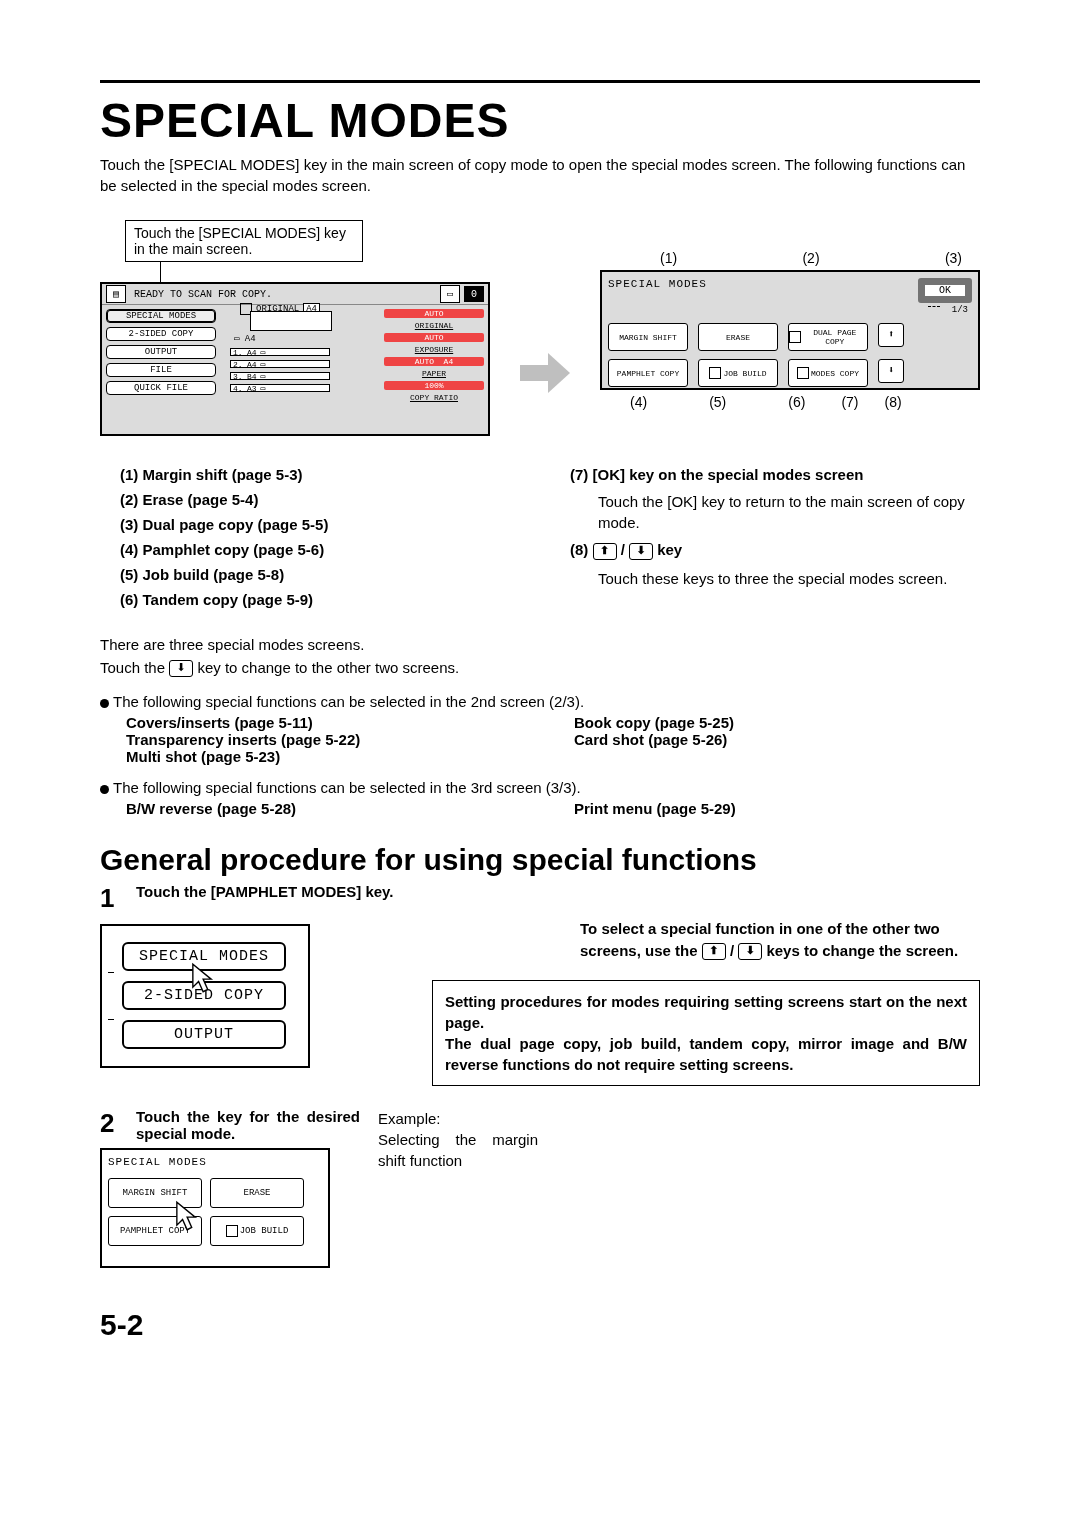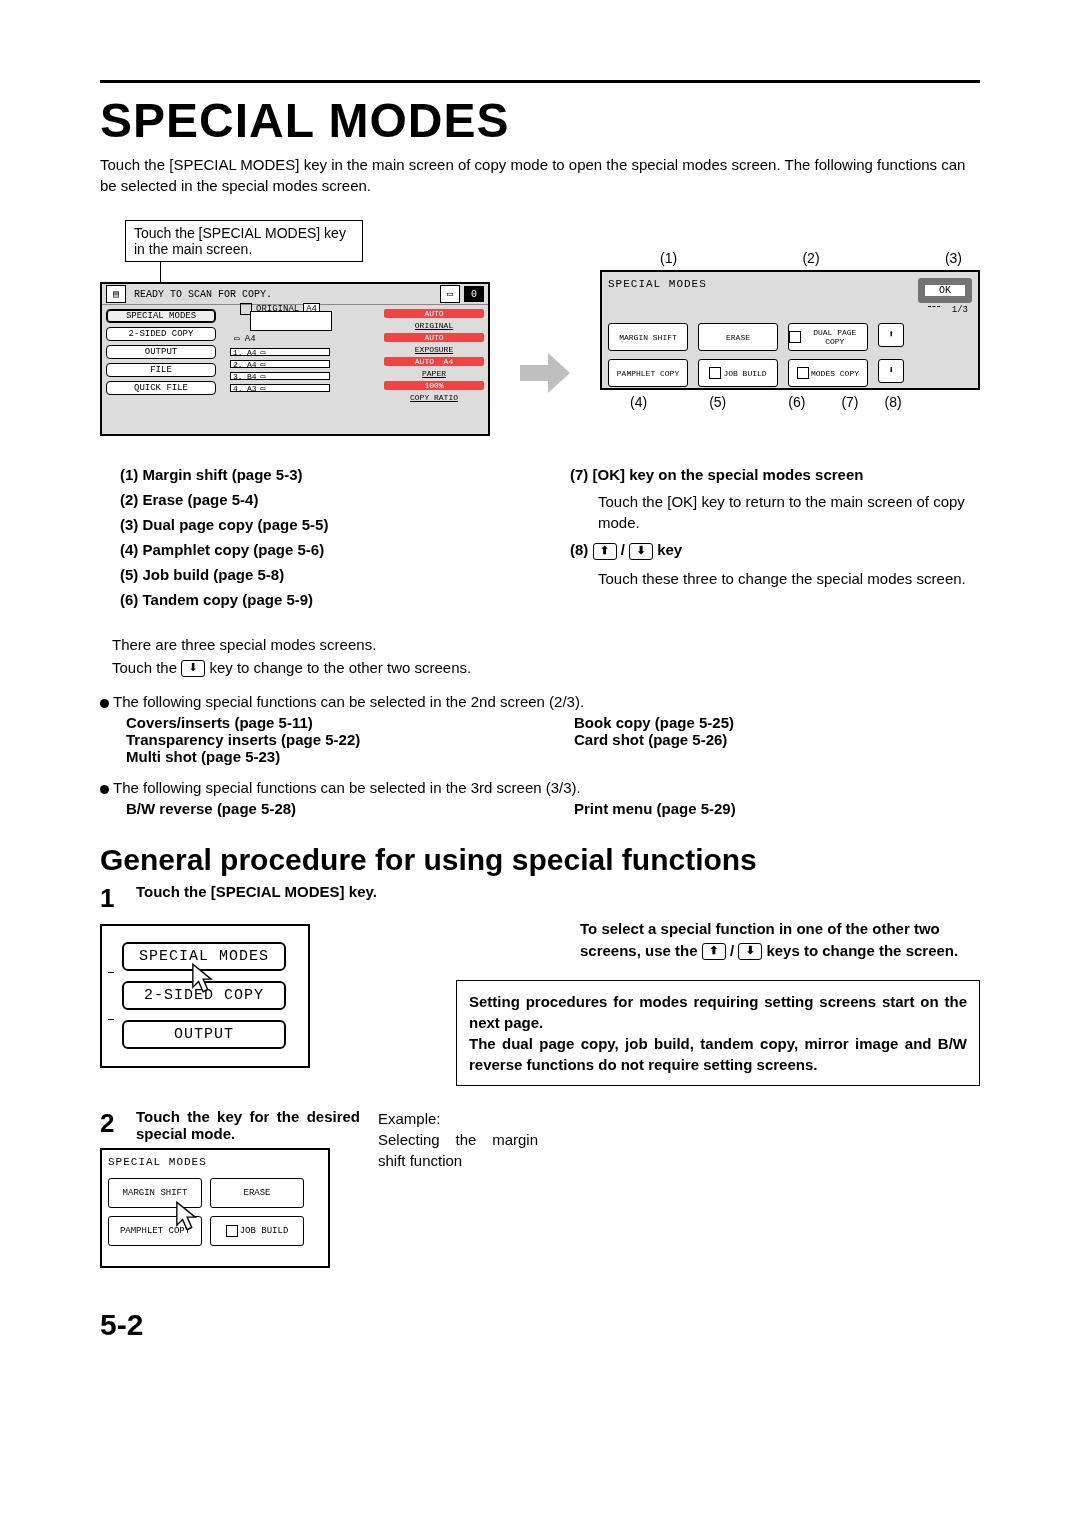--- a/index.html
+++ b/index.html
@@ -179,21 +179,21 @@
   }
   .toc .col { flex:1; }
   .toc p { margin:0 0 8px 0; font-weight:bold; }
   .toc .desc { font-weight:normal; margin-left:28px; margin-bottom:8px; line-height:1.4; }
   .toc .keysym {
     display:inline-block;border:1px solid #000;border-radius:3px;
     width:22px;height:15px;font-size:11px;line-height:13px;text-align:center;
     vertical-align:middle;
   }
 
-  .midtext { font-size:15px; margin:10px 0 6px 12px; line-height:1.5; }
+  .midtext { font-size:15px; margin:10px 0 6px 0; line-height:1.5; }
   .midtext .keysym {
     display:inline-block;border:1px solid #000;border-radius:3px;
     width:22px;height:15px;font-size:11px;line-height:13px;text-align:center;
     vertical-align:middle;
   }
 
   .bullet-block { margin: 14px 0 10px 0; font-size:15px; }
   .bullet-line { margin-bottom:4px; }
   .bullet-dot { display:inline-block; width:9px;height:9px;background:#000;border-radius:50%; margin-right:4px; vertical-align:middle;}
   .func-row { display:flex; }
@@ -397,21 +397,21 @@
       <p>(4)  Pamphlet copy (page 5-6)</p>
       <p>(5)  Job build (page 5-8)</p>
       <p>(6)  Tandem copy (page 5-9)</p>
     </div>
     <div class="col">
       <p>(7)  [OK] key on the special modes screen</p>
       <div class="desc">Touch the [OK] key to return to the main screen of copy mode.</div>
       <p>
         <span>(8)  </span><span class="keysym">⬆</span><span> / </span><span class="keysym">⬇</span><span>  key</span>
       </p>
-      <div class="desc" style="text-align:justify;">Touch these three to change the special modes screen.</div>
+      <div class="desc" style="text-align:justify;">Touch these keys to three the special modes screen.</div>
     </div>
   </div>
 
   <div class="midtext">
     <span>There are three special modes screens.</span><br>
     <span>Touch the </span><span class="keysym">⬇</span><span> key to change to the other two screens.</span>
   </div>
 
   <div class="bullet-block">
     <div class="bullet-line"><span class="bullet-dot"></span><span>The following special functions can be selected in the 2nd screen (2/3).</span></div>
@@ -435,21 +435,21 @@
         <div>Print menu (page 5-29)</div>
       </div>
   </div>
 
   <h2 class="subtitle">General procedure for using special functions</h2>
 
   <div class="steps">
 
     <div class="step">
       <div class="step-num">1</div>
-      <div class="step-text">Touch the [SPECIAL MODES] key.</div>
+      <div class="step-text">Touch the [PAMPHLET MODES] key.</div>
     </div>
     <div class="step1-row">
       <div class="step1-left">
         <div class="step1-panel">
           <div class="edge">
               <div></div>
               <div></div>
               <div></div>
             </div>
           <div class="btncol">
@@ -461,21 +461,21 @@
             <svg viewBox="0 0 24 28">
                 <path d="M4 2 L4 22 L9 17 L13 26 L17 24 L13 15 L20 15 Z" fill="#fff" stroke="#000" stroke-width="1.2"></path>
               </svg>
           </div>
         </div>
       </div>
       <div class="step1-right">
         <div style="margin-left:240px;">
           <span>To select a special function in one of the other two screens, use the </span><span class="keysym">⬆</span><span> / </span><span class="keysym">⬇</span><span> keys to change the screen.</span>
         </div>
-        <div class="notebox" style="margin-left:116px;white-space:pre-line;">Setting procedures for modes requiring setting screens start on the next page.
+        <div class="notebox" style="margin-left:92px;white-space:pre-line;">Setting procedures for modes requiring setting screens start on the next page.
 The dual page copy, job build, tandem copy, mirror image and B/W reverse functions do not require setting screens.</div>
       </div>
     </div>
 
     <div class="step2-row">
       <div class="step2-left">
         <div class="step2-block">
           <div class="step-num">2</div>
           <div class="step-text" style="text-align:justify;">Touch the key for the desired special mode.</div>
         </div>

